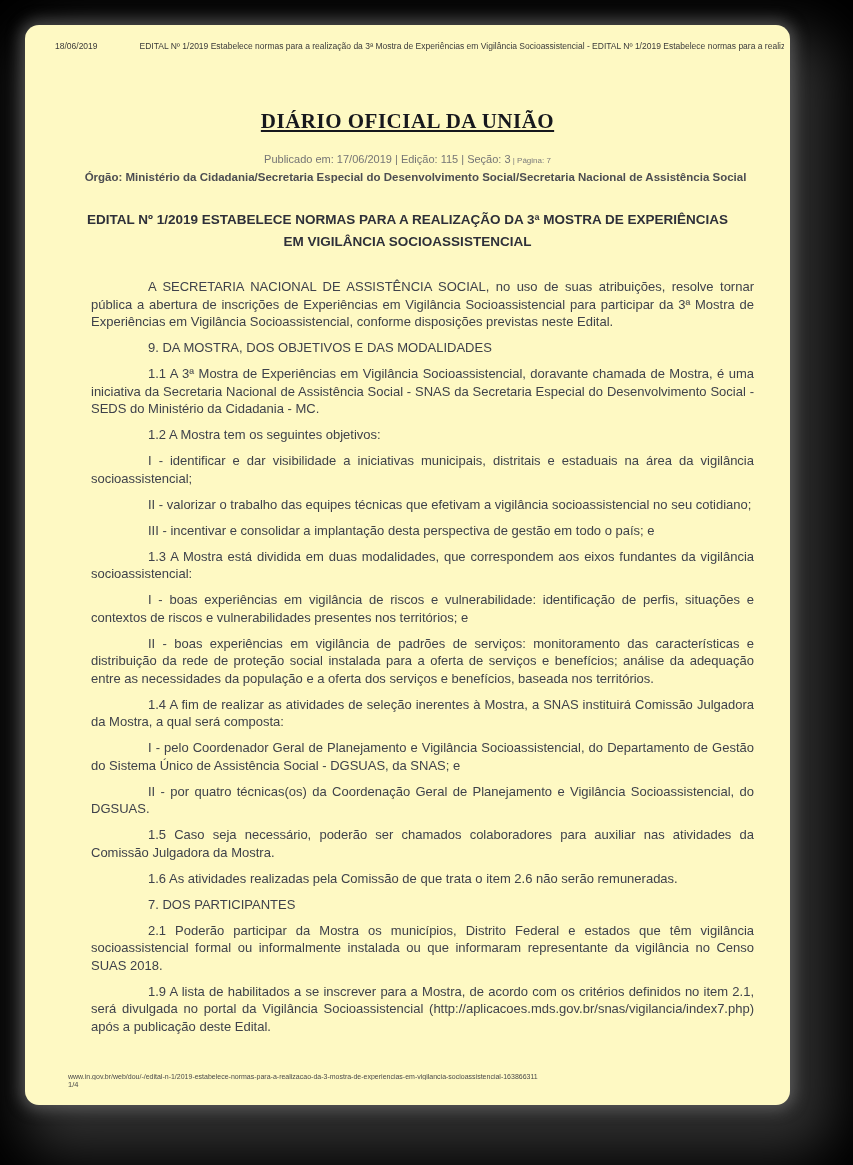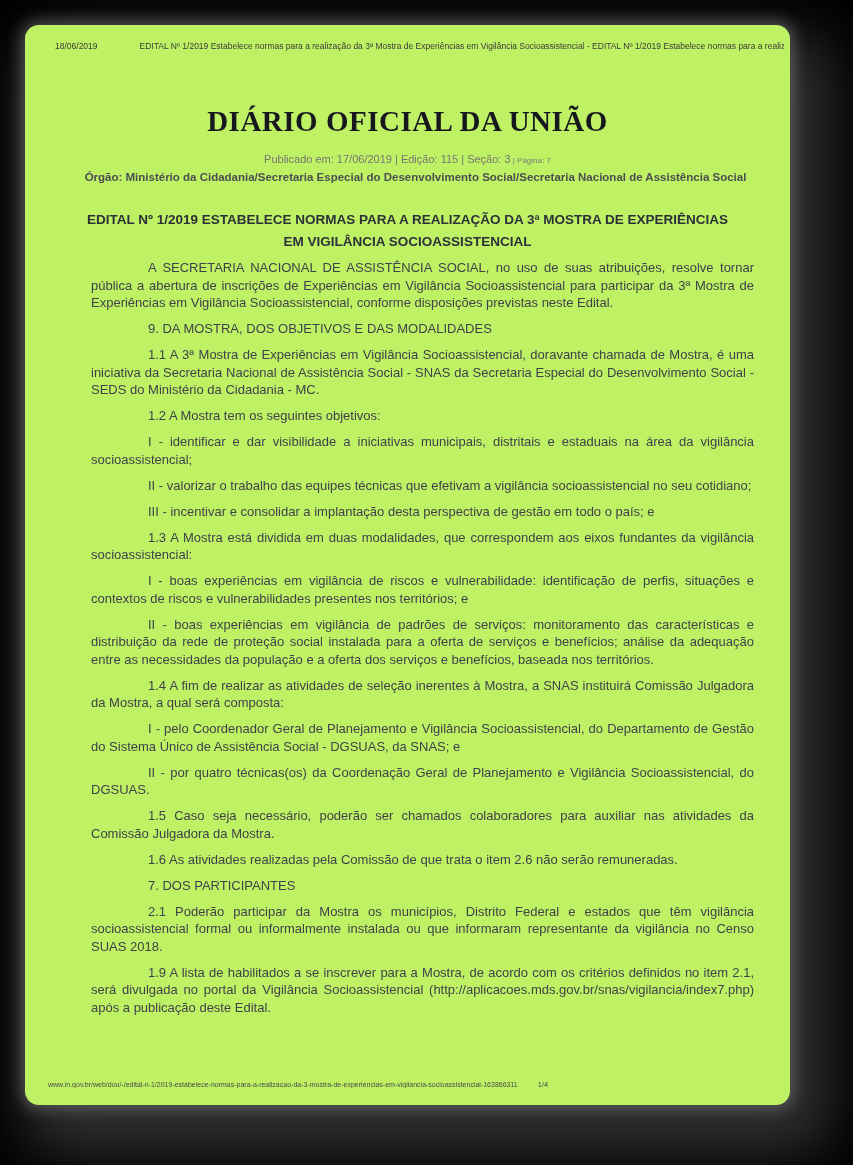--- a/index.html
+++ b/index.html
@@ -7,21 +7,21 @@
     width: 853px; height: 1165px;
     background: #000;
     font-family: "Liberation Sans", sans-serif;
     overflow: hidden;
     position: relative;
   }
   .page {
     position: absolute;
     left: 25px; top: 25px;
     width: 765px; height: 1080px;
-    background: #bef264;
+    background: #fef9c3;
     border-radius: 14px;
     box-shadow: 0 0 14px 5px rgba(128,128,128,0.50),
                 20px 28px 55px 22px rgba(105,105,105,0.45);
     overflow: hidden;
   }
   
   .print-header {
     position: absolute;
     top: 16px; left: 30px; right: 6px;
     display: flex;
@@ -39,24 +39,25 @@
     white-space: nowrap;
   }
   
   .masthead {
     padding-top: 80px;
     text-align: center;
   }
   .masthead h1 {
     font-family: "Liberation Serif", serif;
     font-weight: bold;
-    font-size: 29px;
+    font-size: 21px;
     line-height: 32px;
     color: #17181d;
     letter-spacing: 0.5px;
+    text-decoration: underline;
   }
   .pub-line {
     margin-top: 16px;
     font-size: 11px;
     color: #757575;
   }
   .pub-line .pub-small {
     font-size: 8px;
     color: #7c7c7c;
   }
@@ -72,40 +73,41 @@
     margin: 26px auto 0 auto;
     width: 660px;
     text-align: center;
     font-weight: bold;
     font-size: 13.5px;
     line-height: 22px;
     color: #2e3039;
   }
   
   .doc-body {
-    margin-top: 6px;
+    margin-top: 25px;
     padding: 0 36px 0 66px;
     font-size: 13px;
     line-height: 17.5px;
     color: #3f424b;
     text-align: justify;
   }
   .doc-body p.para {
     text-indent: 57px;
     margin-bottom: 8.5px;
   }
   
   .print-footer {
     position: absolute;
     bottom: 16px; left: 23px; right: 28px;
     display: flex;
-    justify-content: flex-start;
+    justify-content: space-between;
     align-items: baseline;
     font-size: 7px;
     color: #4a4a4a;
+    flex-direction: column;
   }
   .print-footer .pf-url {
     overflow: hidden;
     white-space: nowrap;
   }
   .print-footer .pf-page {
     flex: 0 0 auto;
     margin-left: 20px;
     font-size: 7.5px;
   }

